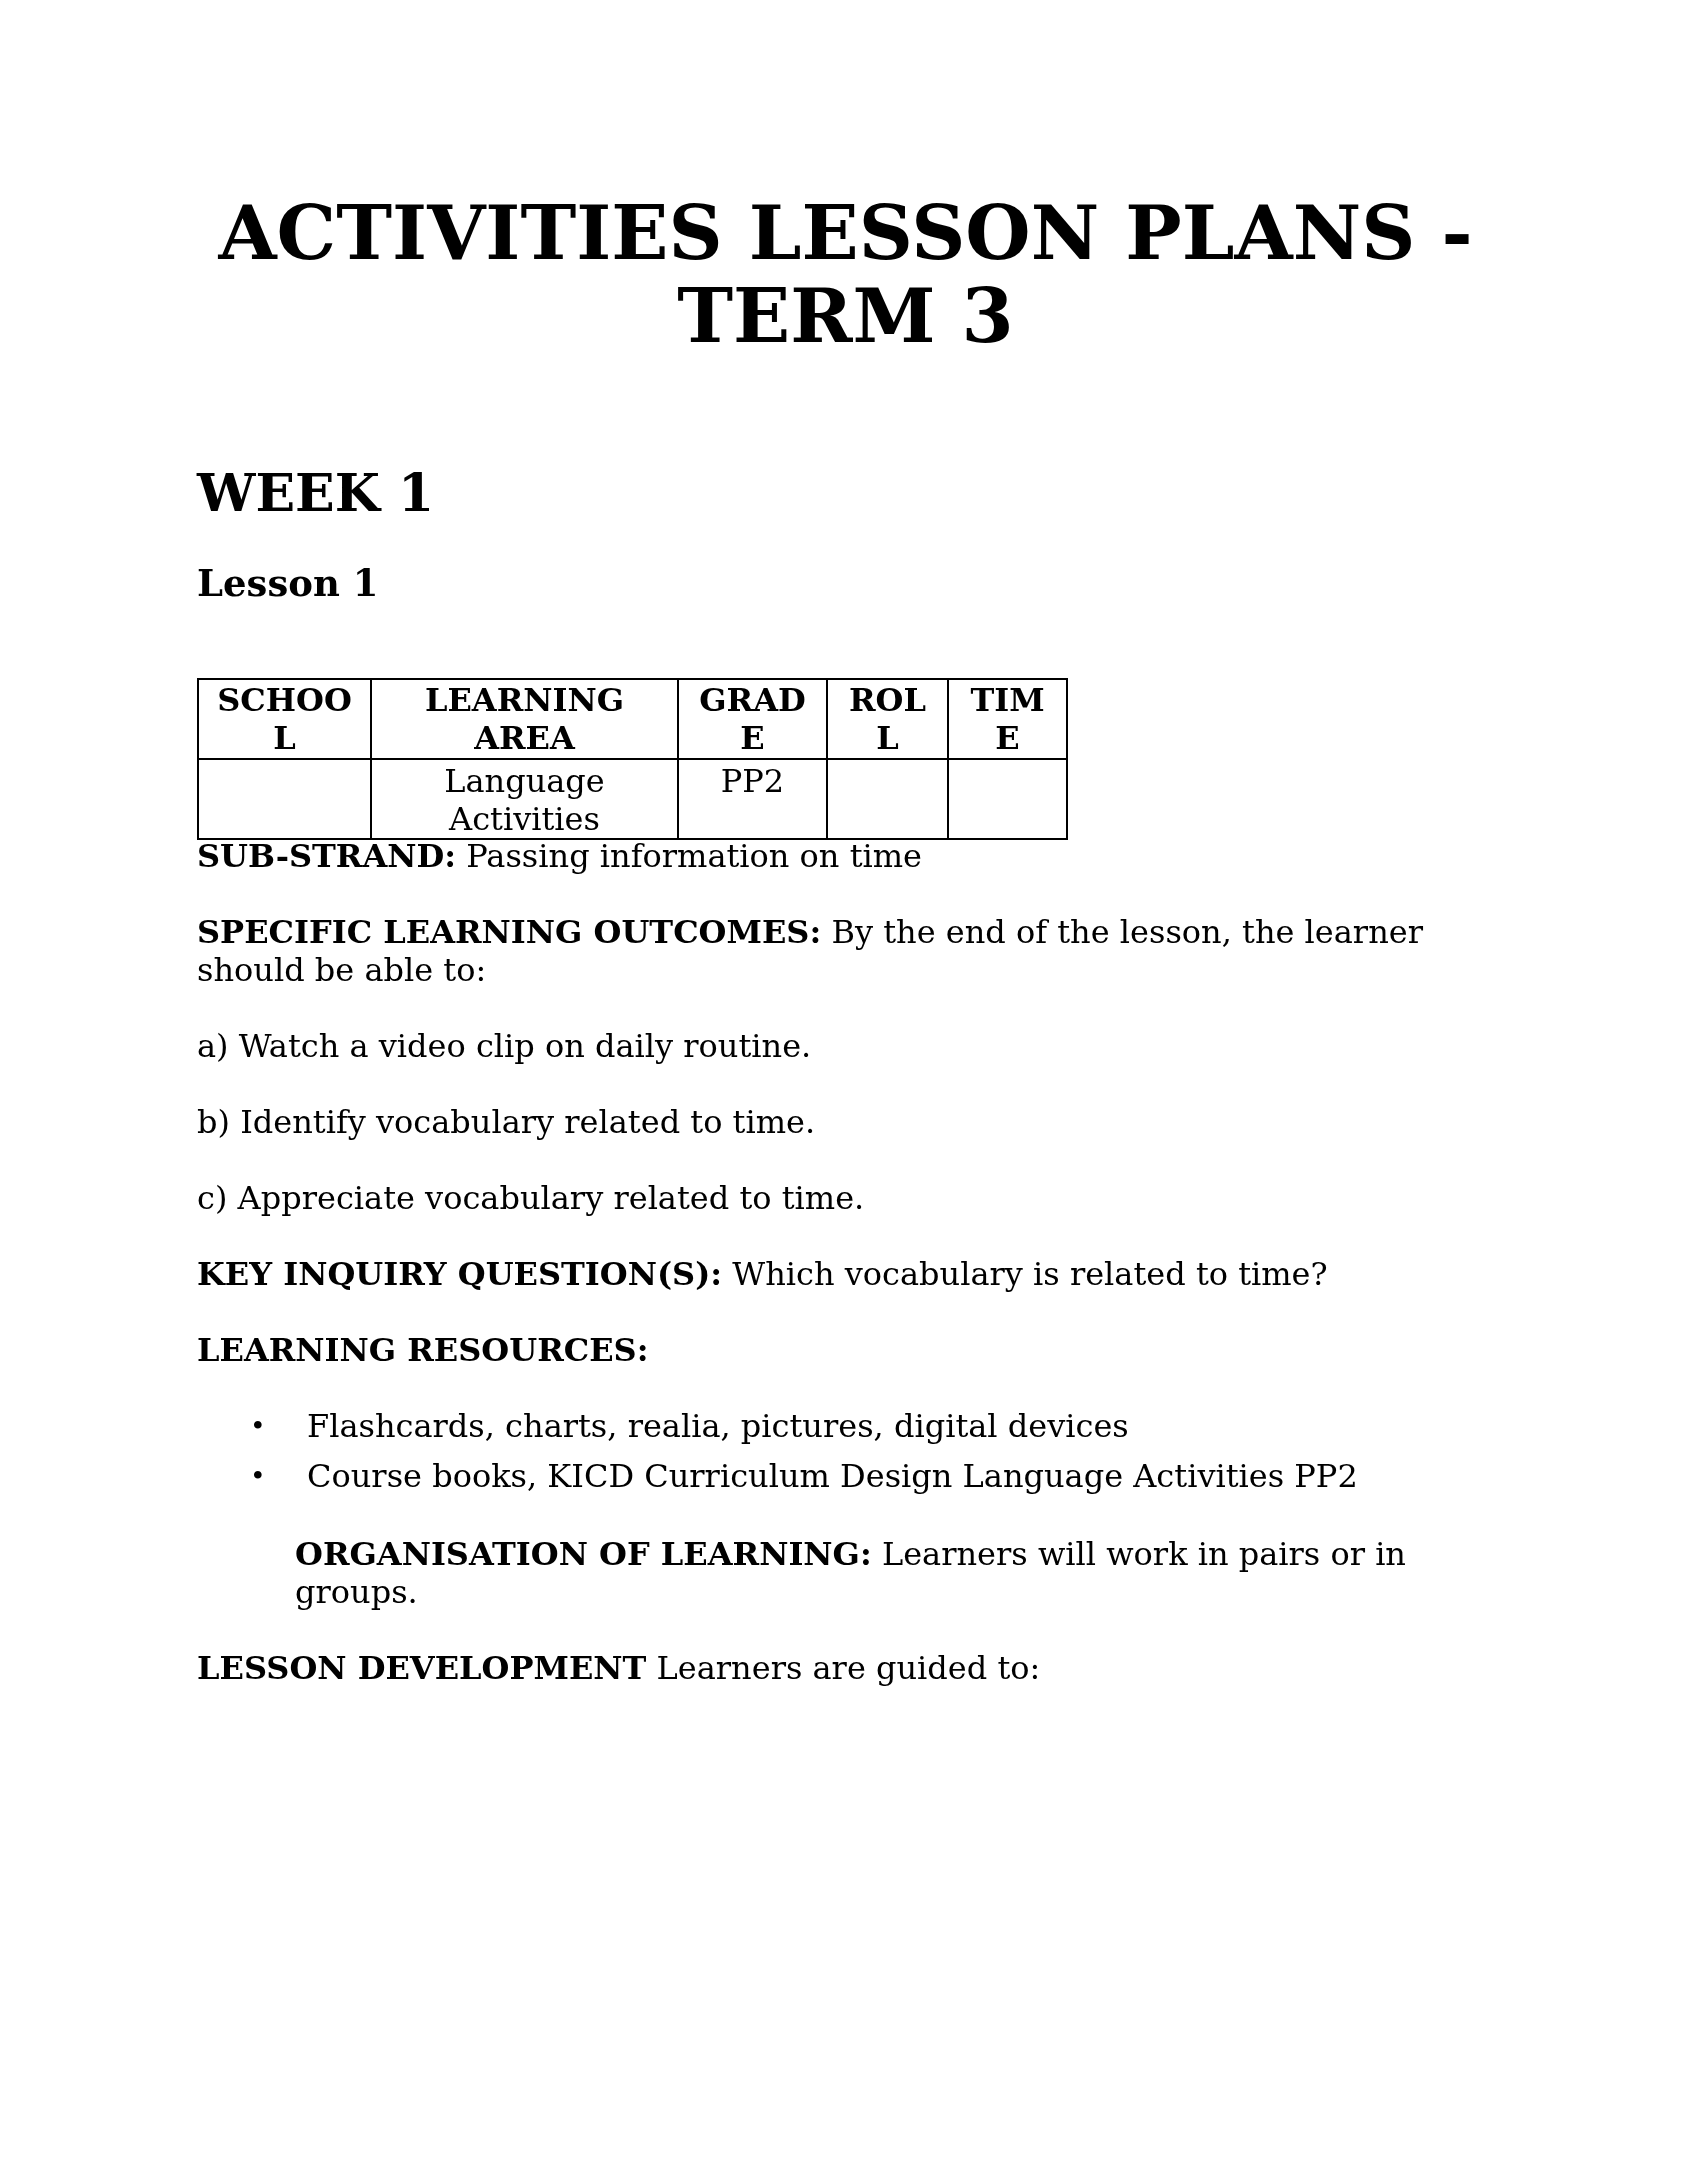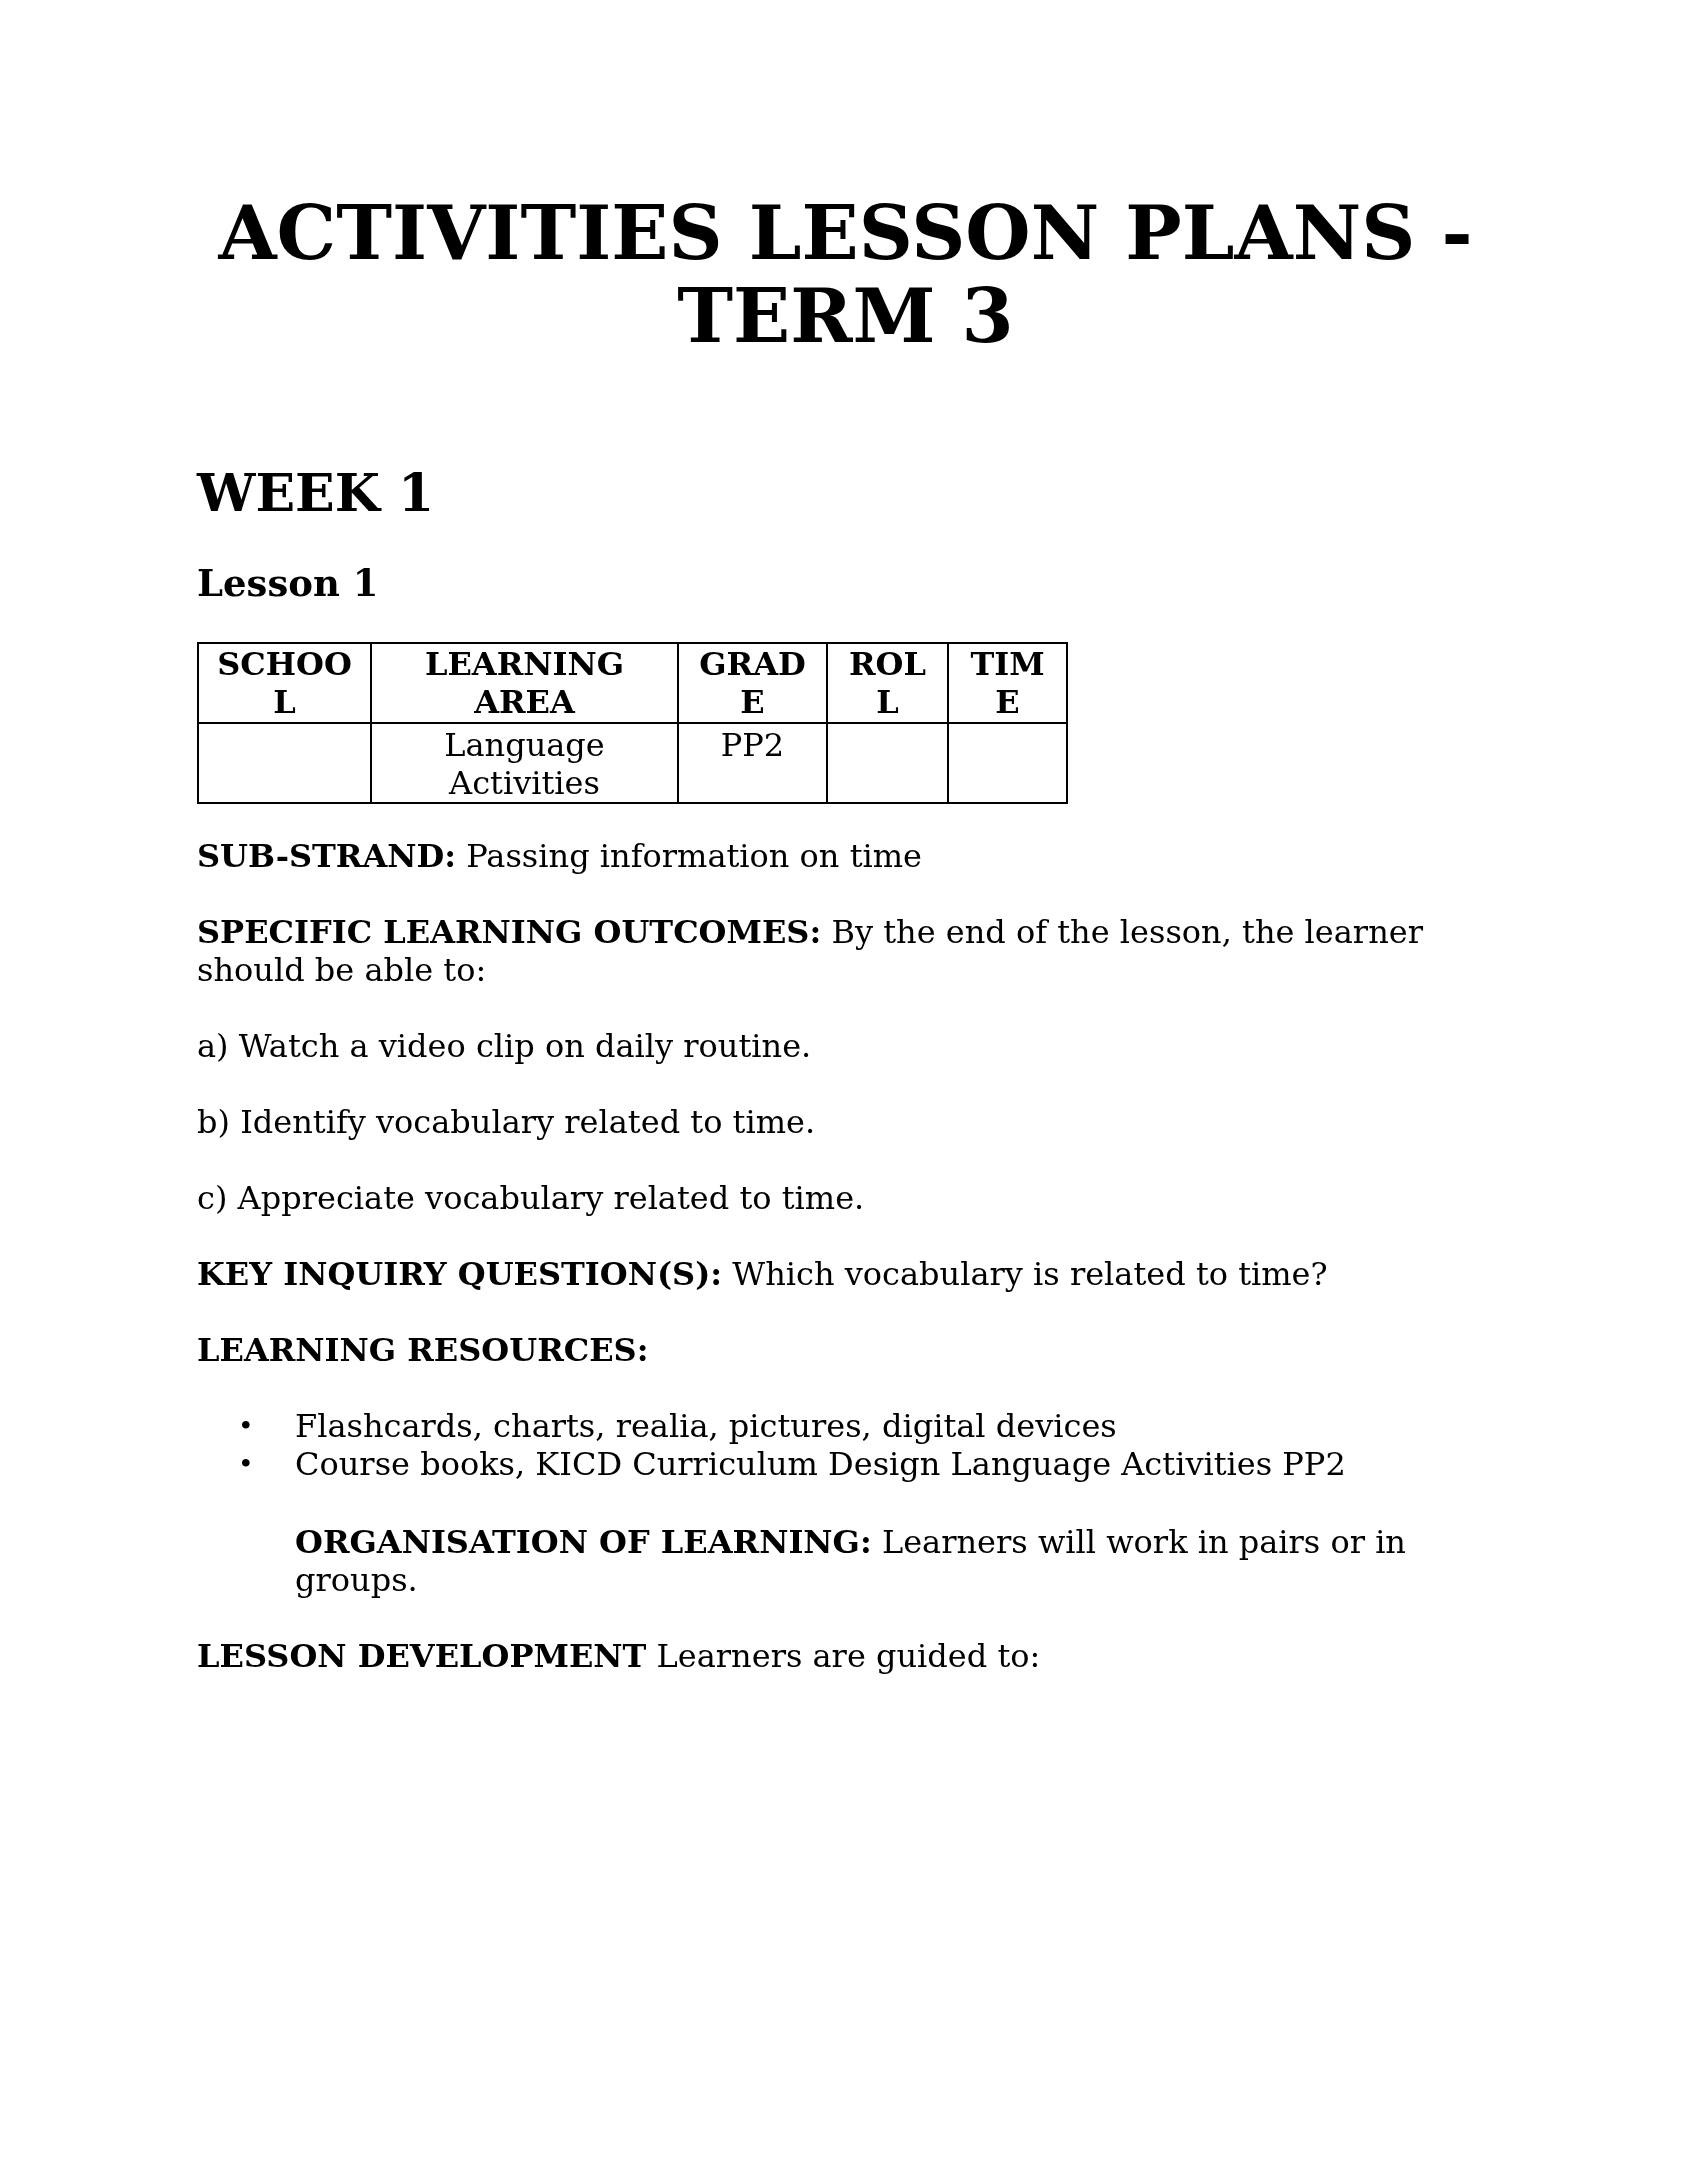--- a/index.html
+++ b/index.html
@@ -4,31 +4,31 @@
 <style>
   html, body { margin: 0; padding: 0; background: #ffffff; }
   body { width: 1687px; height: 2183px; position: relative; overflow: hidden;
          font-family: "DejaVu Serif", serif; color: #000; }
   .page { position: absolute; left: 197px; top: 0; width: 1297px; }
   .title { position: absolute; left: 0; top: 192px; width: 1297px; text-align: center;
            font-weight: bold; font-size: 75px; line-height: 83px; margin: 0; }
   .title span { display: block; }
   .week { position: absolute; left: 0; top: 463px; font-weight: bold; font-size: 52px; line-height: 60px; margin: 0; }
   .lesson { position: absolute; left: 0; top: 562px; font-weight: bold; font-size: 37px; line-height: 42px; margin: 0; }
-  table.info { position: absolute; left: 0; top: 642px; border-collapse: collapse; }
+  table.info { position: absolute; left: 0; top: 678px; border-collapse: collapse; }
   table.info td, table.info th { border: 2px solid #000; font-size: 32px; line-height: 38px;
                                   vertical-align: top; padding: 1.3px 12px 0 12px; }
   table.info th { font-weight: bold; text-align: center; height: 77px; }
   table.info td { height: 73px; text-align: center; }
   .c1 { width: 147px; } .c2 { width: 281px; } .c3 { width: 123px; } .c4 { width: 95px; } .c5 { width: 93px; }
   .body { position: absolute; left: 0; top: 837px; width: 1297px; font-size: 32px; line-height: 38px; }
   .body p { margin: 0 0 38px 0; }
   .body b { font-weight: bold; }
   .body ul { margin: 0 0 38px 0; padding: 0 0 0 98px; list-style: none; }
-  .body ul li { position: relative; margin: 0; }
+  .body ul li { position: relative; margin: 12px; }
   .body ul li::before { content: "\2022"; position: absolute; left: -57px; font-size: 26.5px; }
   .body .indent { padding-left: 98px; margin-top: 40px; }
 </style>
 </head>
 <body>
 
 <div class="page">
 
   <h1 class="title">
     <span>ACTIVITIES LESSON PLANS -</span>

